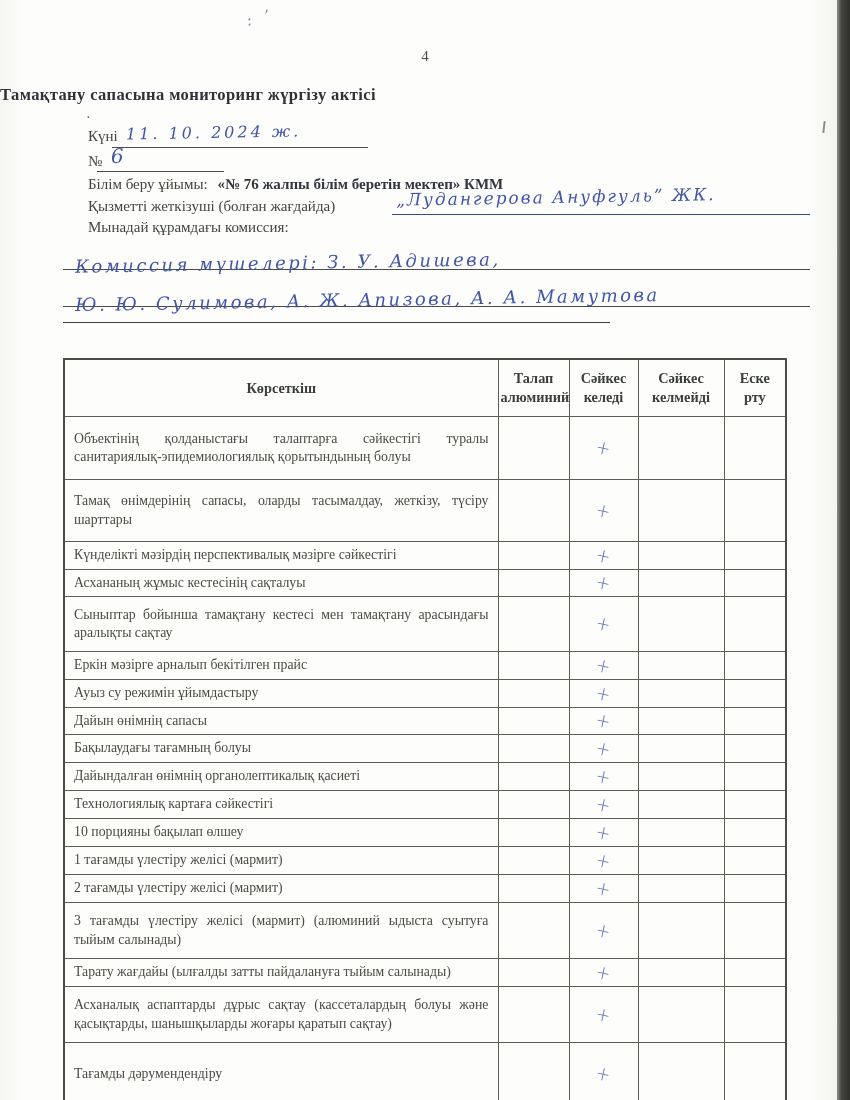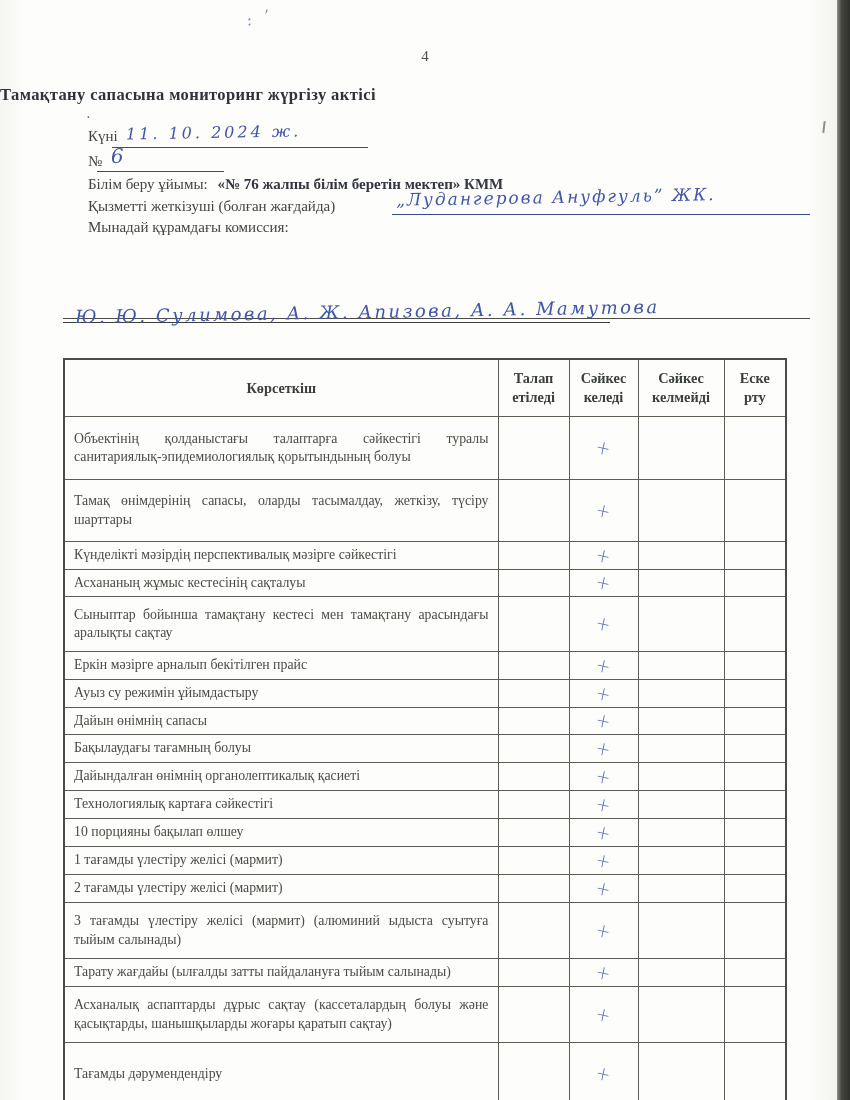--- a/index.html
+++ b/index.html
@@ -102,39 +102,42 @@
     <span>Білім беру ұйымы:</span>
     <span class="bold" style="margin-left:6px;">«№ 76 жалпы білім беретін мектеп» КММ</span>
   </div>
 
   <div class="lbl" style="left:88px;top:198px;">Қызметті жеткізуші (болған жағдайда)</div>
   <div class="u" style="left:392px;top:198px;width:418px;height:16px;border-bottom-color:#39498f;"></div>
   <div class="hw hw-supplier">„Лудангерова Ануфгуль” ЖК.</div>
 
   <div class="lbl" style="left:88px;top:219px;">Мынадай құрамдағы комиссия:</div>
 
-  <div class="c-line" style="top:298px;">
+  <div class="c-line" style="top:249px;">
+    <span class="hw">Комиссия мүшелері:  З. У. Адишева,</span>
+  </div>
+  <div class="c-line" style="top:286px;">
     <span class="hw">Ю. Ю. Сулимова, А. Ж. Апизова, А. А. Мамутова</span>
   </div>
   <div class="short-line"></div>
 
 
   <div class="tbl-wrap">
     <table class="insp">
       <colgroup>
         <col style="width:434px">
           <col style="width:71px">
           <col style="width:69px">
           <col style="width:86px">
           <col style="width:62px">
       </colgroup>
       <thead>
         <tr>
           <th>Көрсеткіш</th>
-          <th>Талап етіледі</th>
+          <th>Талап алюминий</th>
           <th>Сәйкес келеді</th>
           <th>Сәйкес келмейді</th>
           <th><span>Еске</span><br><span>рту</span></th>
         </tr>
       </thead>
       <tbody>
         <tr>
           <td class="ind"><span>Объектінің қолданыстағы талаптарға сәйкестігі туралы санитариялық-эпидемиологиялық қорытындының болуы</span></td>
           <td class="cc"><span></span></td>
           <td class="cc"><span class="plus">+</span></td>

